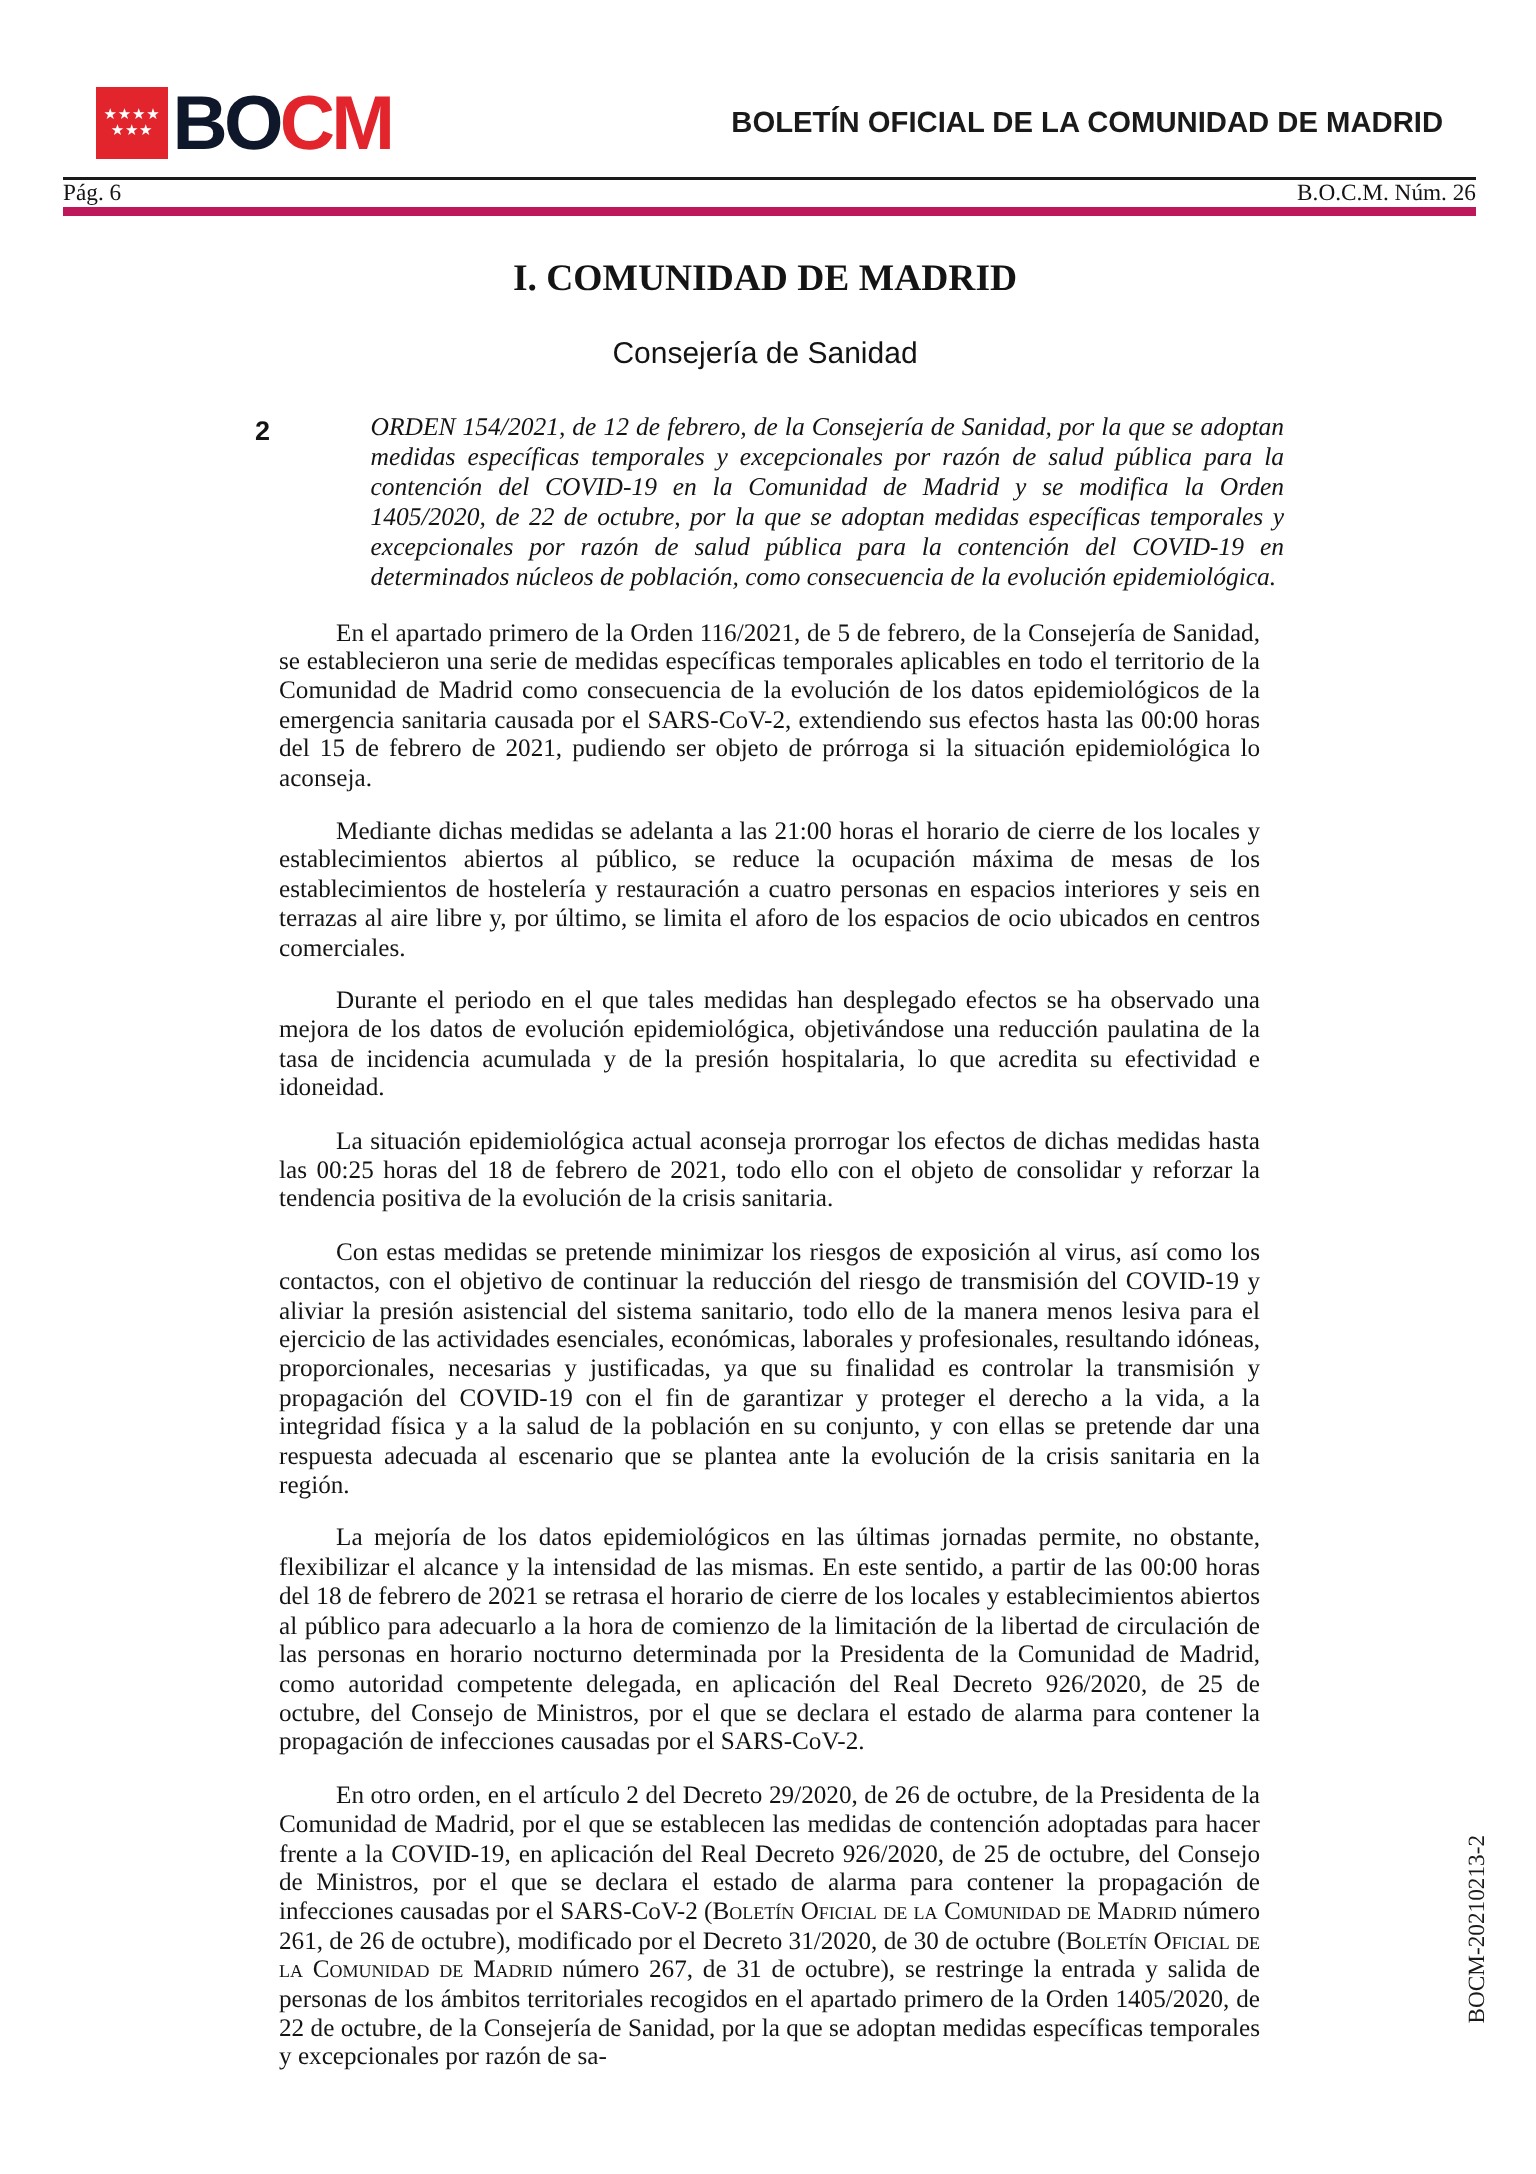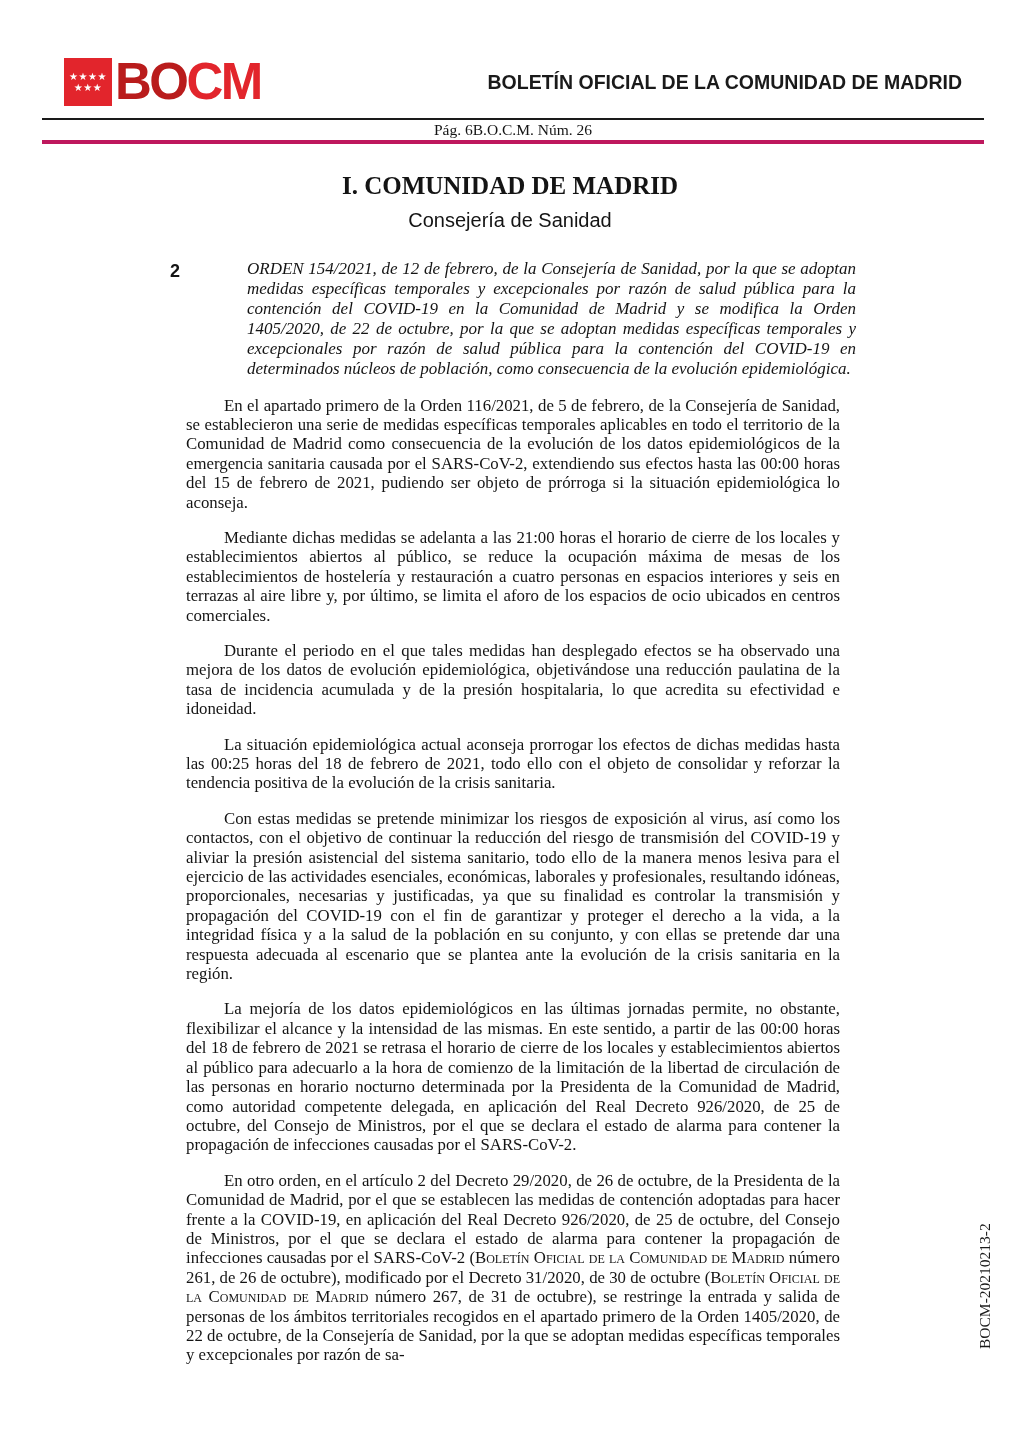--- a/index.html
+++ b/index.html
@@ -44,40 +44,40 @@
     text-align:center;
   }
   .logo-text{
     font-family:"Liberation Sans", sans-serif;
     font-weight:bold;
     font-size:51px;
     line-height:48px;
     letter-spacing:-2.5px;
     margin-left:3px;
   }
-  .logo-bo{color:#b91c1c;text-align:right;}
+  .logo-bo{color:#0f172a;text-align:right;}
   .logo-cm{color:var(--red);margin-top:40px;}
   .masthead-title{
     font-family:"Liberation Sans", sans-serif;
     font-weight:bold;
     font-size:19.5px;
     color:#1a1a1a;
     white-space:nowrap;
   }
 
   
   .meta-strip{
     position:absolute;
     top:118px;left:42px;right:40px;
     height:26px;
     border-top:2px solid #1a1a1a;
-    border-bottom:4px solid #be185d;
+    border-bottom:6px solid #be185d;
     display:flex;
     align-items:center;
-    justify-content:center;
+    justify-content:space-between;
     font-size:15.5px;
   }
   .meta-center{
     position:absolute;
     left:0;right:0;
     text-align:center;
   }
 
   
   .content{
@@ -93,21 +93,21 @@
     line-height:1.1;
   }
   h2.subsection{
     margin:26px 0 0;
     text-align:center;
     font-weight:normal;
     font-size:27px;
     line-height:1.15;
   }
   h3.department{
-    margin:8px 0 0;
+    margin:24px 0 0;
     text-align:center;
     font-family:"Liberation Sans", sans-serif;
     font-weight:normal;
     font-size:20px;
     line-height:1.2;
   }
   .order-item{
     display:flex;
     margin:27px 164px 0 170px;
   }

